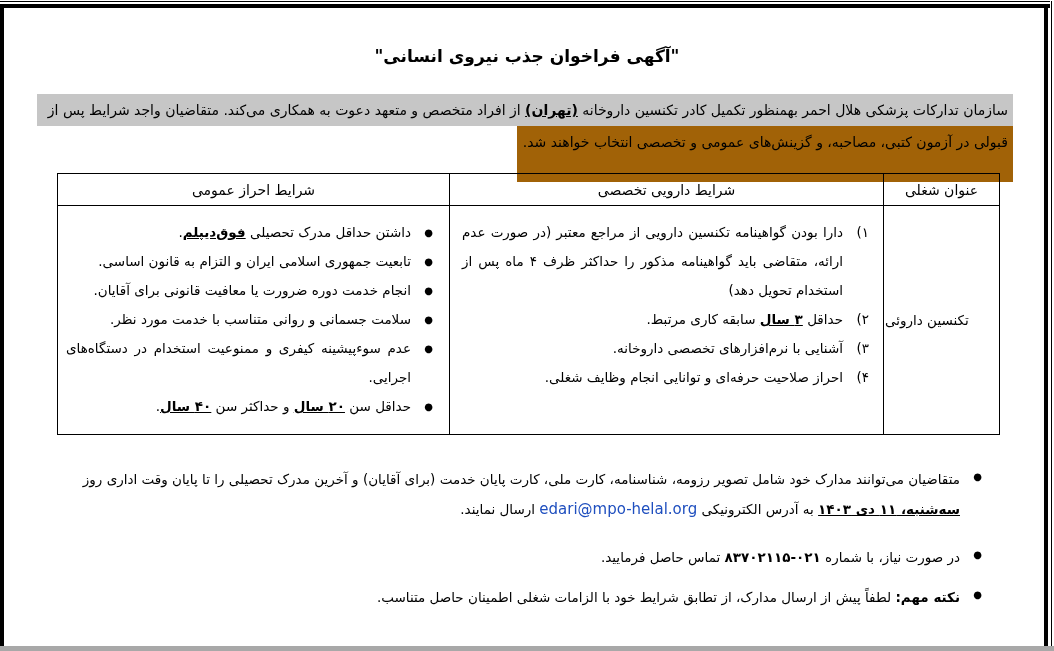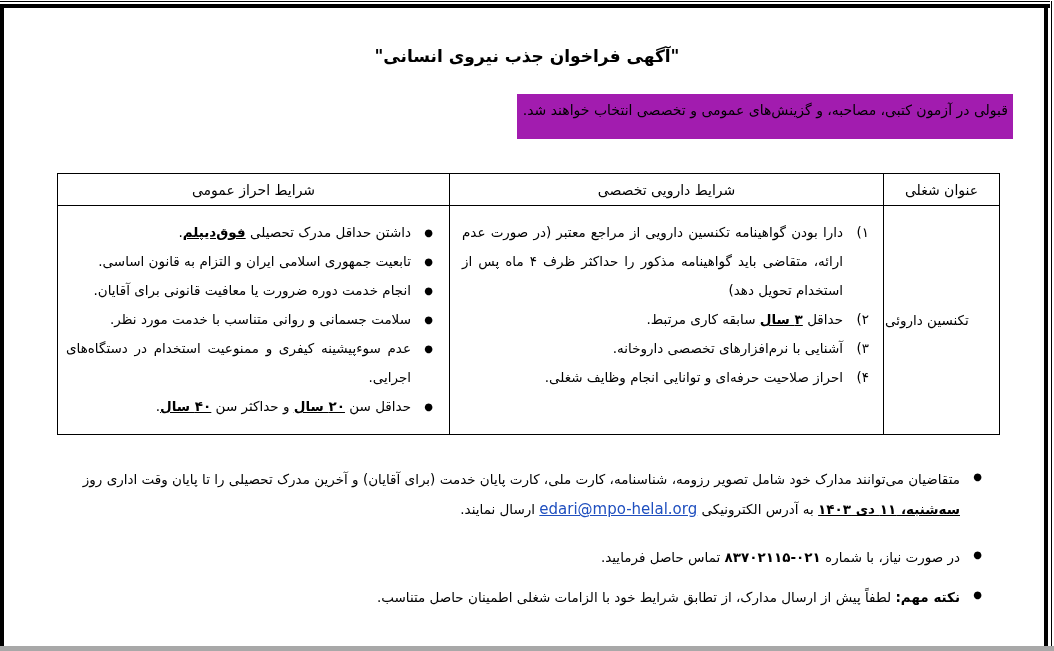--- a/index.html
+++ b/index.html
@@ -22,21 +22,21 @@
     .title {
       position:absolute; left:0; width:1054px; top:46px; text-align:center;
       font-size:17px; font-weight:bold; direction: rtl;
     }
     .intro {
       position:absolute; left:37px; top:94px; width:976px; direction: rtl; text-align: justify;
       font-size:14px; line-height:32px;
     }
     .intro-line1 { background:#c6c6c6; display:block; padding:0 5px; height:32px; white-space:nowrap; overflow:hidden; }
     .intro-line2wrap { display:block; text-align:right; height:45px; }
-    .intro-line2 { background:#a21caf; display:inline-block; padding:0 5px 13px 5px; height:32px; width:486px; white-space:nowrap; }
+    .intro-line2 { background:#a16207; display:inline-block; padding:0 5px 24px 5px; height:32px; width:486px; white-space:nowrap; }
     .u { text-decoration: underline; text-align: center; }
     .b { font-weight: bold; }
 
     table.req {
       position:absolute; left:57px; top:173px; width:943px; height:262px;
       border-collapse: collapse; direction: rtl; font-size:13.5px;
     }
     table.req th, table.req td { border: 1.5px solid #000; }
     table.req th { height:29px; font-weight:normal; font-size:14px; text-align:center; }
     .col-title { width:113px; text-align:left; vertical-align:middle; }
@@ -48,37 +48,38 @@
     ol.spec li .txt { flex:1; text-align: justify; }
     ul.gen { margin:0; padding:0; list-style:none; }
     ul.gen li { display:flex; line-height:29px; }
     ul.gen li .dot { width:22px; flex:none; font-size:10px; }
     ul.gen li .txt { flex:1; text-align: justify; }
 
     .notes { position:absolute; left:37px; top:464px; width:945px; direction: rtl; font-size:13.5px; }
     .note { display:flex; }
     .note .dot { width:22px; flex:none; font-size:10px; line-height:26px; }
     .note .txt { flex:1; line-height:30px; }
-    .email { color:#1f4fbf; text-decoration: underline; font-size:15px; }
+    .email { color:#1f4fbf; font-size:15px; }
   </style>
 </head>
 <body>
 
 <div class="frame">
   <div class="frame-top1"></div>
   <div class="frame-top2"></div>
   <div class="frame-left"></div>
   <div class="frame-right1"></div>
   <div class="frame-right2"></div>
 </div>
 <div class="bottom-bar"></div>
 
 <div class="title">"آگهی فراخوان جذب نیروی انسانی"</div>
 
 <div class="intro">
+  <span class="intro-line1"><span>سازمان تدارکات پزشکی هلال احمر بهمنظور تکمیل کادر تکنسین داروخانه </span><span class="u b">(تهران)</span><span> از افراد متخصص و متعهد دعوت به همکاری می‌کند. متقاضیان واجد شرایط پس از</span></span>
   <span class="intro-line2wrap"><span class="intro-line2">قبولی در آزمون کتبی، مصاحبه، و گزینش‌های عمومی و تخصصی انتخاب خواهند شد.</span></span>
 </div>
 
 <table class="req">
   <tbody>
       <tr>
     <th class="col-title">عنوان شغلی</th>
     <th>شرایط دارویی تخصصی</th>
     <th>شرایط احراز عمومی</th>
   </tr>

